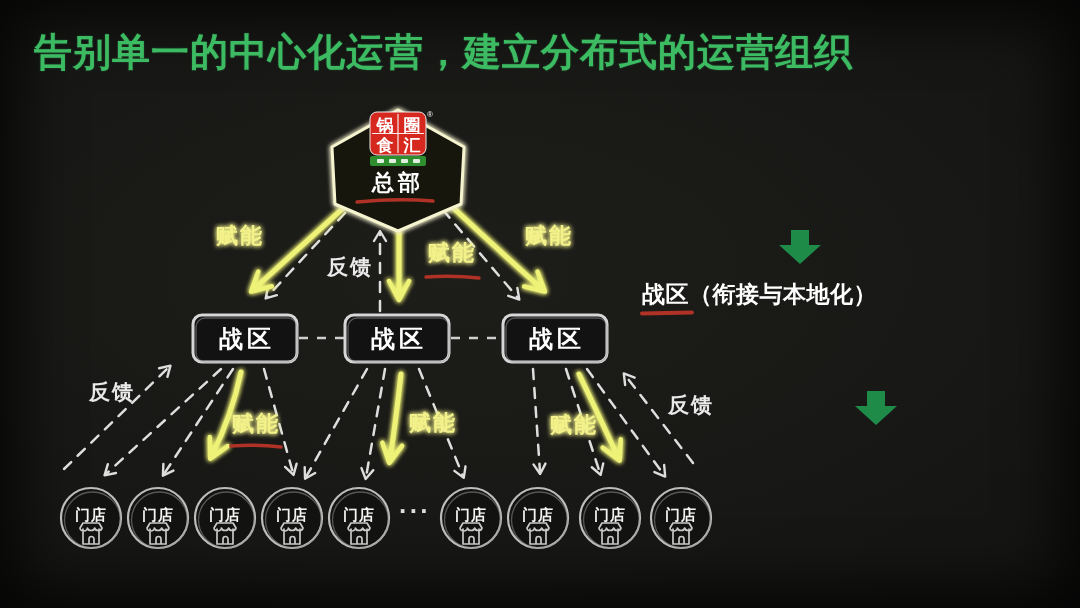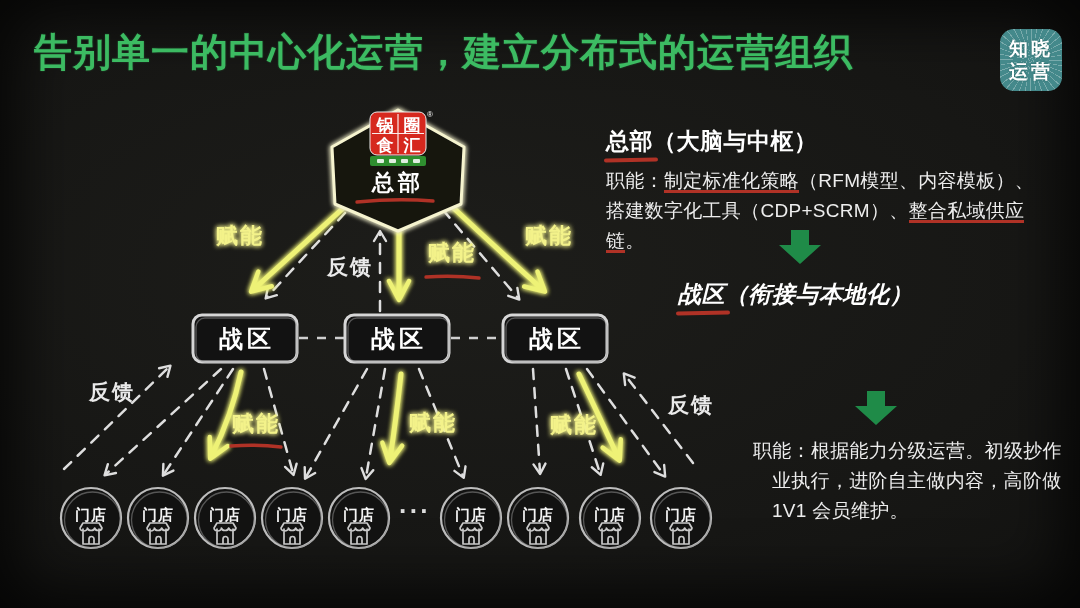--- a/index.html
+++ b/index.html
@@ -50,21 +50,21 @@
     content:"";position:absolute;left:-2px;right:-5px;bottom:-5px;height:4px;
     background:var(--underline-red);border-radius:3px;transform:rotate(-1.2deg);
   }
   .block p{font-size:19px;line-height:30px;color:#ededed;letter-spacing:.3px;}
   .ul-red{
     background-image:linear-gradient(var(--underline-red),var(--underline-red));
     background-size:100% 3px;background-position:0 calc(100% - 1px);background-repeat:no-repeat;
     padding-bottom:3px;
   }
   .b1{left:606px;top:126px;width:446px;}
-  .b2{left:678px;top:279px;width:384px;font-style:italic;}
+  .b2{left:642px;top:279px;width:384px;}
   .b3{left:753px;top:436px;width:310px;}
   .b3 p{padding-left:19px;text-indent:-19px;}
   .garrow{position:absolute;}
   .a1{left:777px;top:230px;}
   .a2{left:853px;top:391px;}
   
   .diagram{position:absolute;left:0;top:0;pointer-events:none;}
   .diagram text{font-family:"Liberation Sans","DejaVu Sans",sans-serif;}
   .dash{stroke:#dedede;stroke-width:2.5;stroke-dasharray:10 9;fill:none;stroke-linecap:round;}
   .conn{stroke:#cfcfcf;stroke-width:2.5;stroke-dasharray:9 9;fill:none;}
@@ -81,25 +81,20 @@
   .sicon{stroke:#c9c9c9;stroke-width:1.7;fill:none;stroke-linecap:round;stroke-linejoin:round;}
   .hex{fill:#14140f;stroke:#f6f4cf;stroke-width:3;stroke-linejoin:round;}
 </style>
 </head>
 <body>
 
 <div class="stage">
 
   <h1 class="title">告别单一的中心化运营，建立分布式的运营组织</h1>
 
-  <div class="badge">
-    <div class="burst"></div>
-    <span>知晓</span>
-    <span>运营</span>
-  </div>
 
   <svg class="diagram" width="740" height="608" viewBox="0 0 740 608">
     <defs>
       <filter id="glow" x="-40%" y="-40%" width="180%" height="180%">
         <feGaussianBlur stdDeviation="2.8" result="b"></feGaussianBlur>
         <feMerge>
             <feMergeNode in="b"></feMergeNode>
             <feMergeNode in="b"></feMergeNode>
             <feMergeNode in="SourceGraphic"></feMergeNode>
           </feMerge>
@@ -247,34 +242,29 @@
         <g>
           <circle class="circ" cx="681" cy="518" r="30"></circle>
           <circle class="circecho" cx="682.5" cy="520" r="28"></circle>
           <text class="stext" x="681" y="520" text-anchor="middle">门店</text>
           <path class="sicon" d="M670,528 l3,-5 h16 l3,5 a3.7,3 0 0 1 -7.3,0 m0,0 a3.7,3 0 0 1 -7.3,0 m0,0 a3.7,3 0 0 1 -7.4,0 M673,529 v15 h16 v-15 M679,544 v-5 a2.5,2.5 0 0 1 5,0 v5"></path>
         </g>
       </g>
     <text x="415" y="520" text-anchor="middle" font-size="26" font-weight="800" fill="#dddddd" letter-spacing="2">···</text>
   </svg>
 
-  <section class="block b1">
-    <h3><span class="term">总部</span><span>（大脑与中枢）</span></h3>
-    <p><span>职能：</span><span class="ul-red">制定标准化策略</span><span>（RFM模型、内容模板）、搭建数字化工具（CDP+SCRM）、</span><span class="ul-red">整合私域供应链</span><span>。</span></p>
-  </section>
 
   <svg class="garrow a1" width="46" height="34" viewBox="0 0 46 34">
     <polygon points="14,0 32,0 32,15 44,15 23,34 2,15 14,15" fill="var(--arrow-green)"></polygon>
   </svg>
 
   <section class="block b2">
     <h3><span class="term">战区</span><span>（衔接与本地化）</span></h3>
   </section>
 
   <svg class="garrow a2" width="46" height="34" viewBox="0 0 46 34">
     <polygon points="14,0 32,0 32,15 44,15 23,34 2,15 14,15" fill="var(--arrow-green)"></polygon>
   </svg>
 
   <section class="block b3">
-    <p><span>职能：根据能力分级运营。初级抄作业执行，进阶自主做内容，高阶做 1V1 会员维护。</span></p>
   </section>
 
 </div>
 
 </body></html>

